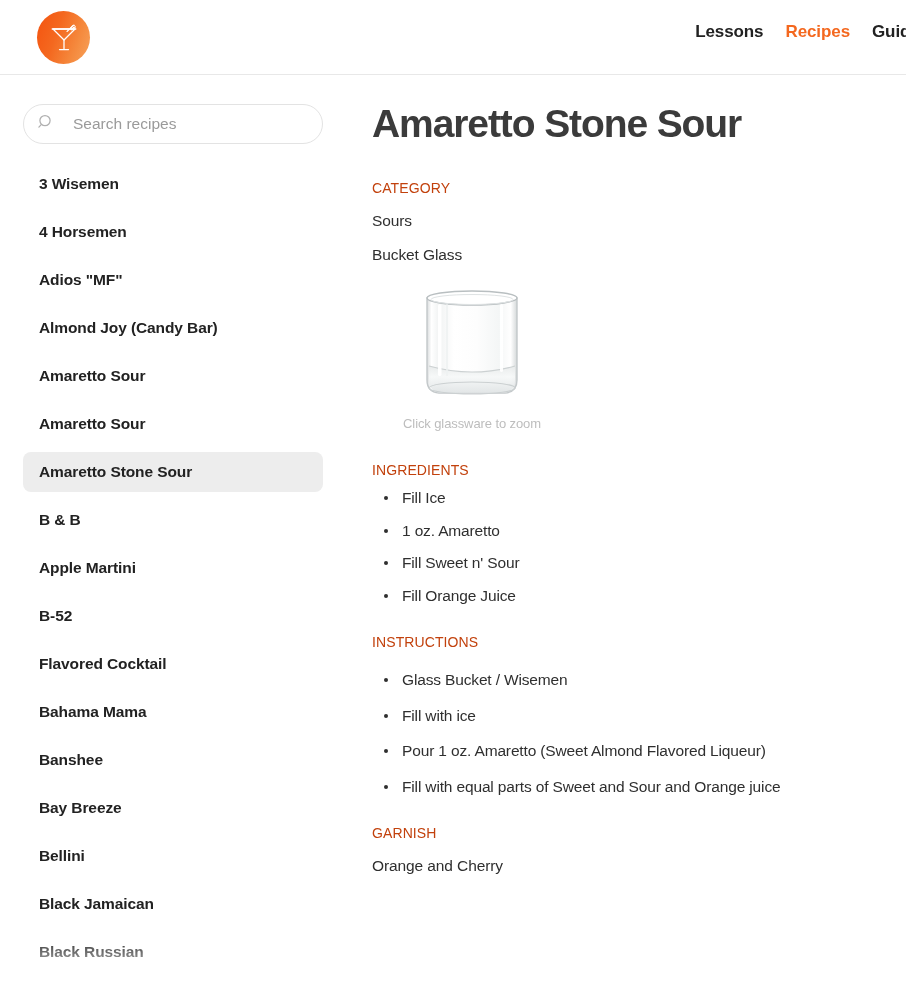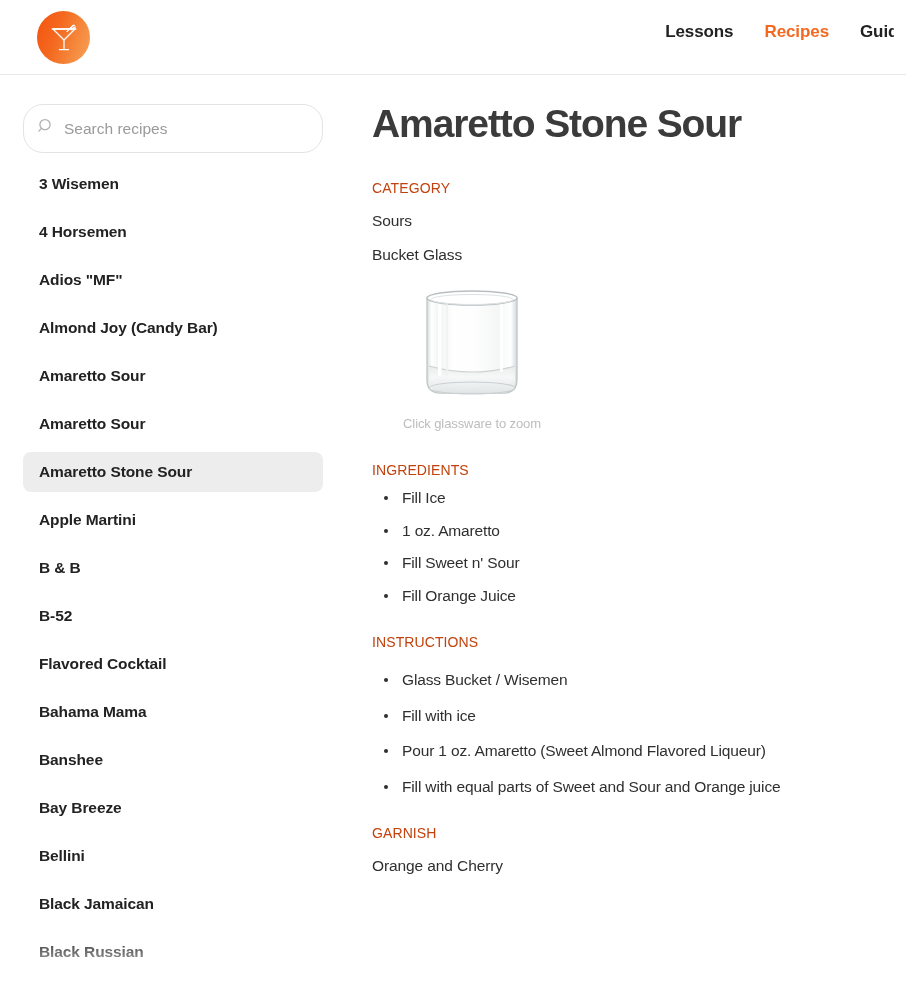--- a/index.html
+++ b/index.html
@@ -45,22 +45,22 @@
     justify-content: center;
   }
   .logo svg { display: block; }
 
   .nav {
     position: absolute;
     right: 0;
     top: 22px;
     display: flex;
     align-items: center;
-    gap: 31px;
-    padding-right: 12px;
+    gap: 22px;
+    padding-right: 0;
   }
   .nav-item {
     font-size: 17px;
     font-weight: 700;
     color: #222222;
     letter-spacing: -0.1px;
     white-space: nowrap;
     cursor: pointer;
   }
   .nav-item.active { color: #f4681f; }
@@ -82,28 +82,28 @@
 
   .search-wrap {
     position: absolute;
     left: 23px;
     top: 29px;
     width: 300px;
     height: 40px;
   }
   .search-box {
     width: 300px;
-    height: 49px;
+    height: 40px;
     border: 1px solid #e3e3e3;
     border-radius: 20px;
     background: #ffffff;
     display: flex;
     align-items: center;
     padding: 0 14px;
-    gap: 9px;
+    gap: 18px;
   }
   .search-icon { flex: 0 0 auto; display: block; }
   .search-input {
     border: none;
     outline: none;
     background: transparent;
     font-family: "Liberation Sans", sans-serif;
     font-size: 15.5px;
     color: #2b2b2b;
     width: 100%;
@@ -267,22 +267,22 @@
     </div>
 
     <div class="recipe-list">
       <div class="recipe-item">3 Wisemen</div>
       <div class="recipe-item">4 Horsemen</div>
       <div class="recipe-item">Adios "MF"</div>
       <div class="recipe-item">Almond Joy (Candy Bar)</div>
       <div class="recipe-item">Amaretto Sour</div>
       <div class="recipe-item">Amaretto Sour</div>
       <div class="recipe-item selected">Amaretto Stone Sour</div>
+      <div class="recipe-item">B &amp; B</div>
       <div class="recipe-item">Apple Martini</div>
-      <div class="recipe-item">B &amp; B</div>
       <div class="recipe-item">B-52</div>
       <div class="recipe-item">Flavored Cocktail</div>
       <div class="recipe-item">Bahama Mama</div>
       <div class="recipe-item">Banshee</div>
       <div class="recipe-item">Bay Breeze</div>
       <div class="recipe-item">Bellini</div>
       <div class="recipe-item">Black Jamaican</div>
       <div class="recipe-item">Black Russian</div>
     </div>
 

